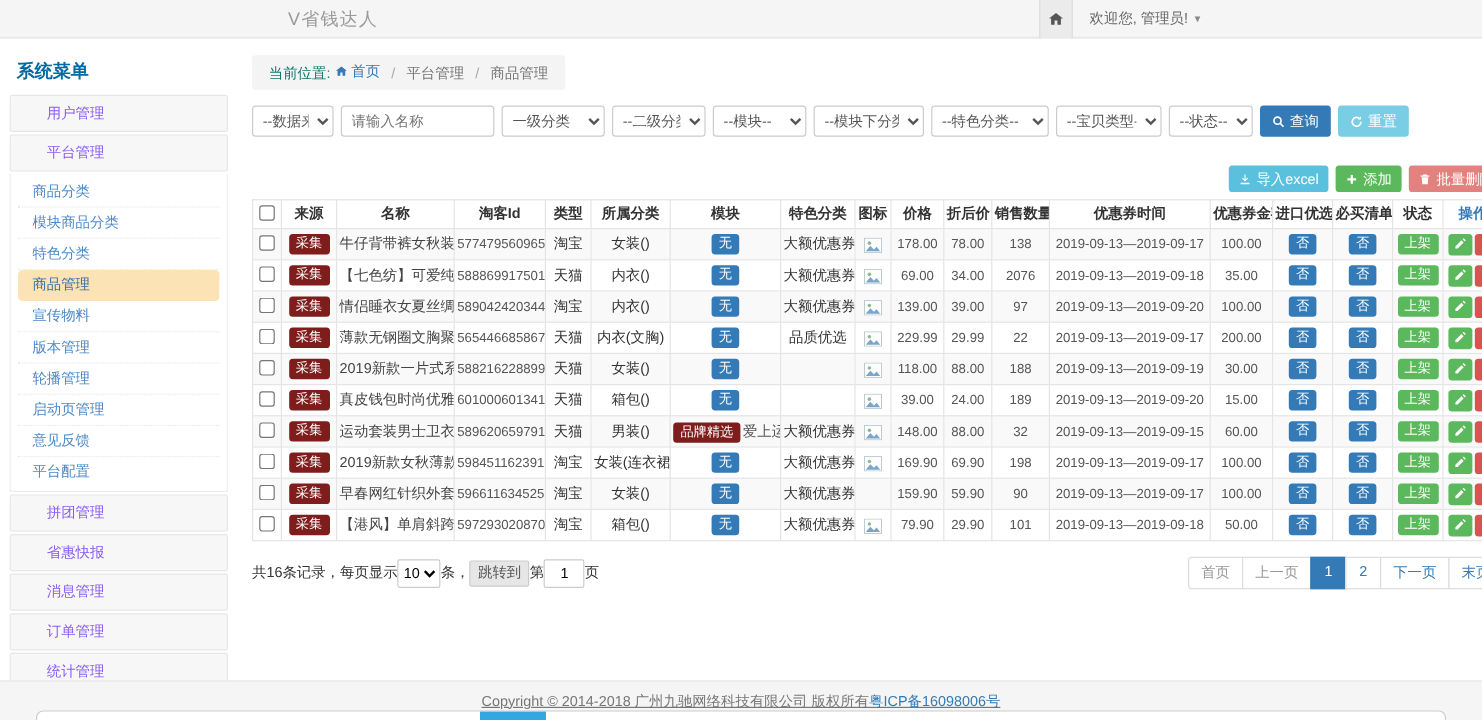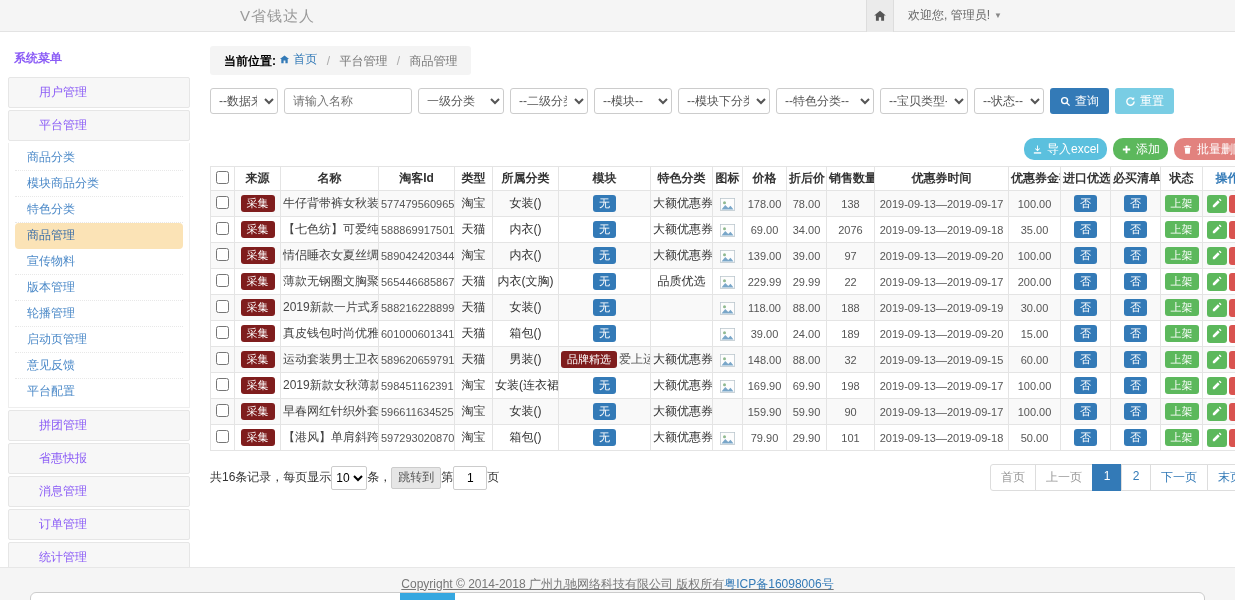--- a/index.html
+++ b/index.html
@@ -12,53 +12,53 @@
   .brand { position:absolute; left:240px; top:7px; font-size:15px; color:#9a9a9a; letter-spacing:1px; }
   .topbar-right { position:absolute; left:866px; top:0; height:100%; display:flex; align-items:center; }
   .home-btn { width:28px; height:32px; background:#ebebeb; border-left:1px solid #ddd; border-right:1px solid #ddd;
     display:flex; align-items:center; justify-content:center; cursor:pointer; }
   .welcome { padding-left:14px; color:#666; cursor:pointer; display:flex; align-items:center; gap:4px; }
   .welcome .caret { font-size:8px; color:#888; }
 
   
   .layout { display:flex; padding-top:14px; }
   .sidebar { flex:none; width:182px; margin-left:8px; }
-  .sidebar-title { color:#8b5cf6; font-size:12px; font-weight:bold; padding:4px 6px 10px 6px; }
+  .sidebar-title { color:#0369a1; font-size:15px; font-weight:bold; padding:4px 6px 10px 6px; }
   .menu-section { display:block; height:31px; line-height:29px; padding:0 30px; background:#f7f7f7;
     border:1px solid #e6e6e6; border-radius:2px; margin-bottom:2px; color:#8b5cf6; cursor:pointer; text-decoration:none; }
   .submenu { background:#fff; border:1px solid #eee; border-top:none; margin-bottom:2px; padding:2px 6px; }
   .submenu-item { display:block; height:26px; line-height:25px; padding:0 12px; color:#4b89c8; text-decoration:none;
     border-bottom:1px dotted #e8e8e8; cursor:pointer; }
   .submenu-item:last-child { border-bottom:none; }
   .submenu-item.active { background:#fbe3b6; border-radius:4px; border-bottom-color:transparent; color:#3a6ea8; }
 
   
   .main { flex:1; margin:0 8px 0 20px; }
   .breadcrumb { display:inline-block; background:#f4f4f4; border-radius:3px; padding:5px 14px; color:#777; }
-  .breadcrumb .pos { color:#000000;font-weight:bold; }
+  .breadcrumb .pos { color:#0f766e; }
   .breadcrumb .home-link { color:#337ab7; cursor:pointer; text-decoration:none; display:inline-flex; align-items:center; gap:3px; }
   .breadcrumb .sep { margin:0 6px; color:#aaa; }
   .breadcrumb .crumb { color:#777; }
 
   .filters { margin-top:13px; display:flex; align-items:center; gap:6px; }
   .fsel, .ftext { height:26px; border:1px solid #ccc; border-radius:3px; background:#fff; color:#555; font-size:12px;
     padding:0 4px; font-family:inherit; }
   .f-source { width:68px; } .f-name { width:128px; padding:0 8px; }
   .s0 { width:86px; } .s1 { width:78px; } .s2 { width:78px; } .s3 { width:92px; }
   .s4 { width:98px; } .s5 { width:88px; } .s6 { width:70px; }
   .btn { display:inline-flex; align-items:center; gap:4px; border:none; border-radius:3px; color:#fff;
     font-size:12px; padding:0 10px; height:26px; cursor:pointer; font-family:inherit; }
   .btn-primary { background:#337ab7; }
   .btn-info { background:#5bc0de; }
   .btn-info-light { background:#79cde4; }
   .btn-success { background:#5cb85c; }
   .btn-danger-light { background:#e2827e; }
 
   .toolbar { margin-top:24px; display:flex; justify-content:flex-end; gap:6px; }
-  .toolbar .btn { height:22px; padding:0 8px;border-radius:10px; }
+  .toolbar .btn { height:22px; padding:0 8px; }
 
   
   table.grid { width:100%; margin-top:6px; border-collapse:collapse; table-layout:fixed; }
   .grid th, .grid td { border:1px solid #e4e4e4; text-align:center; padding:3px 2px; height:26px;
     overflow:hidden; white-space:nowrap; }
   .grid th { font-weight:bold; color:#333; background:#fff; height:24px; }
   .grid tbody tr:nth-child(odd) { background:#f9f9f9; }
   .grid th.th-ops { color:#337ab7; }
   .t-name { color:#444; }
   .t-id, .t-num { color:#555; font-size:11px; }

